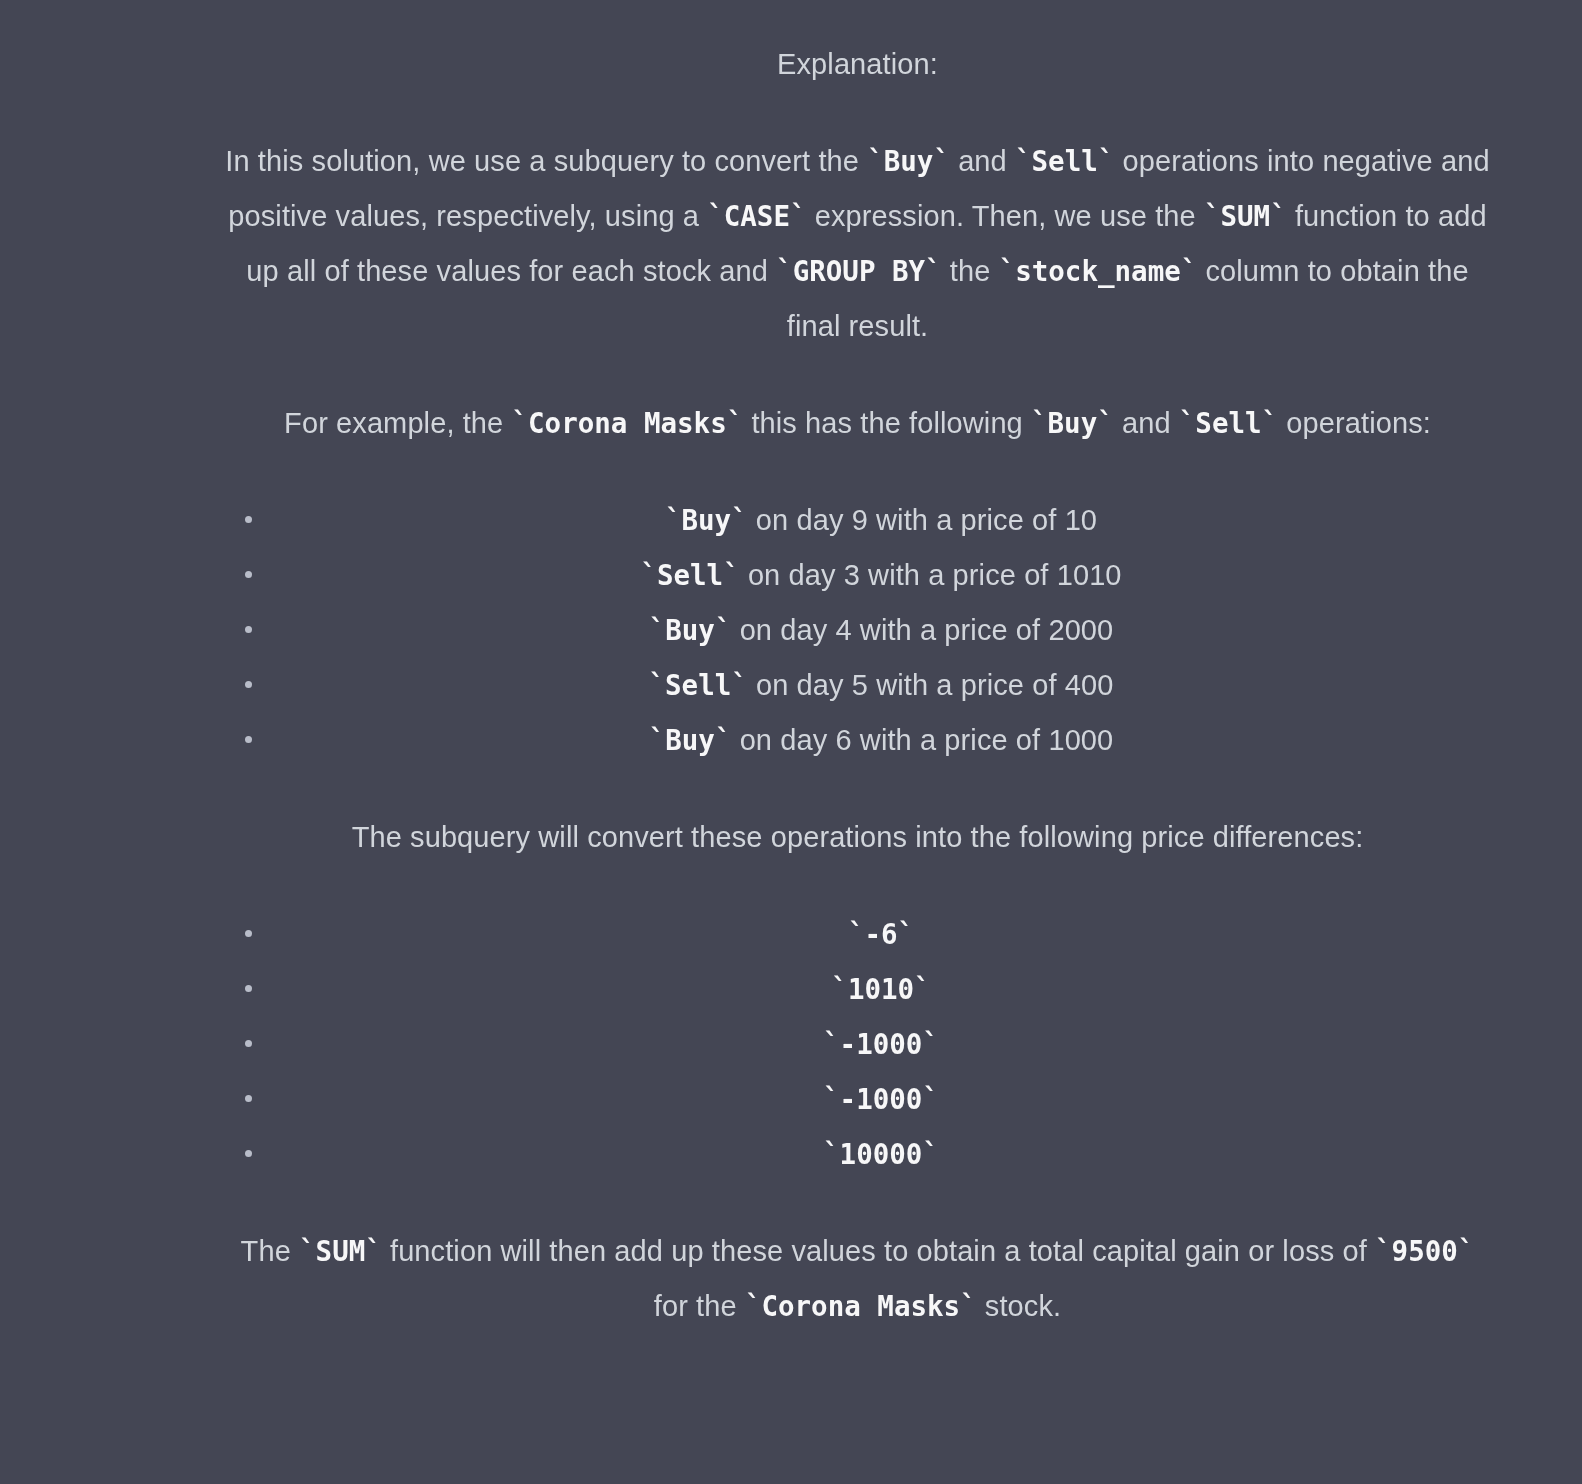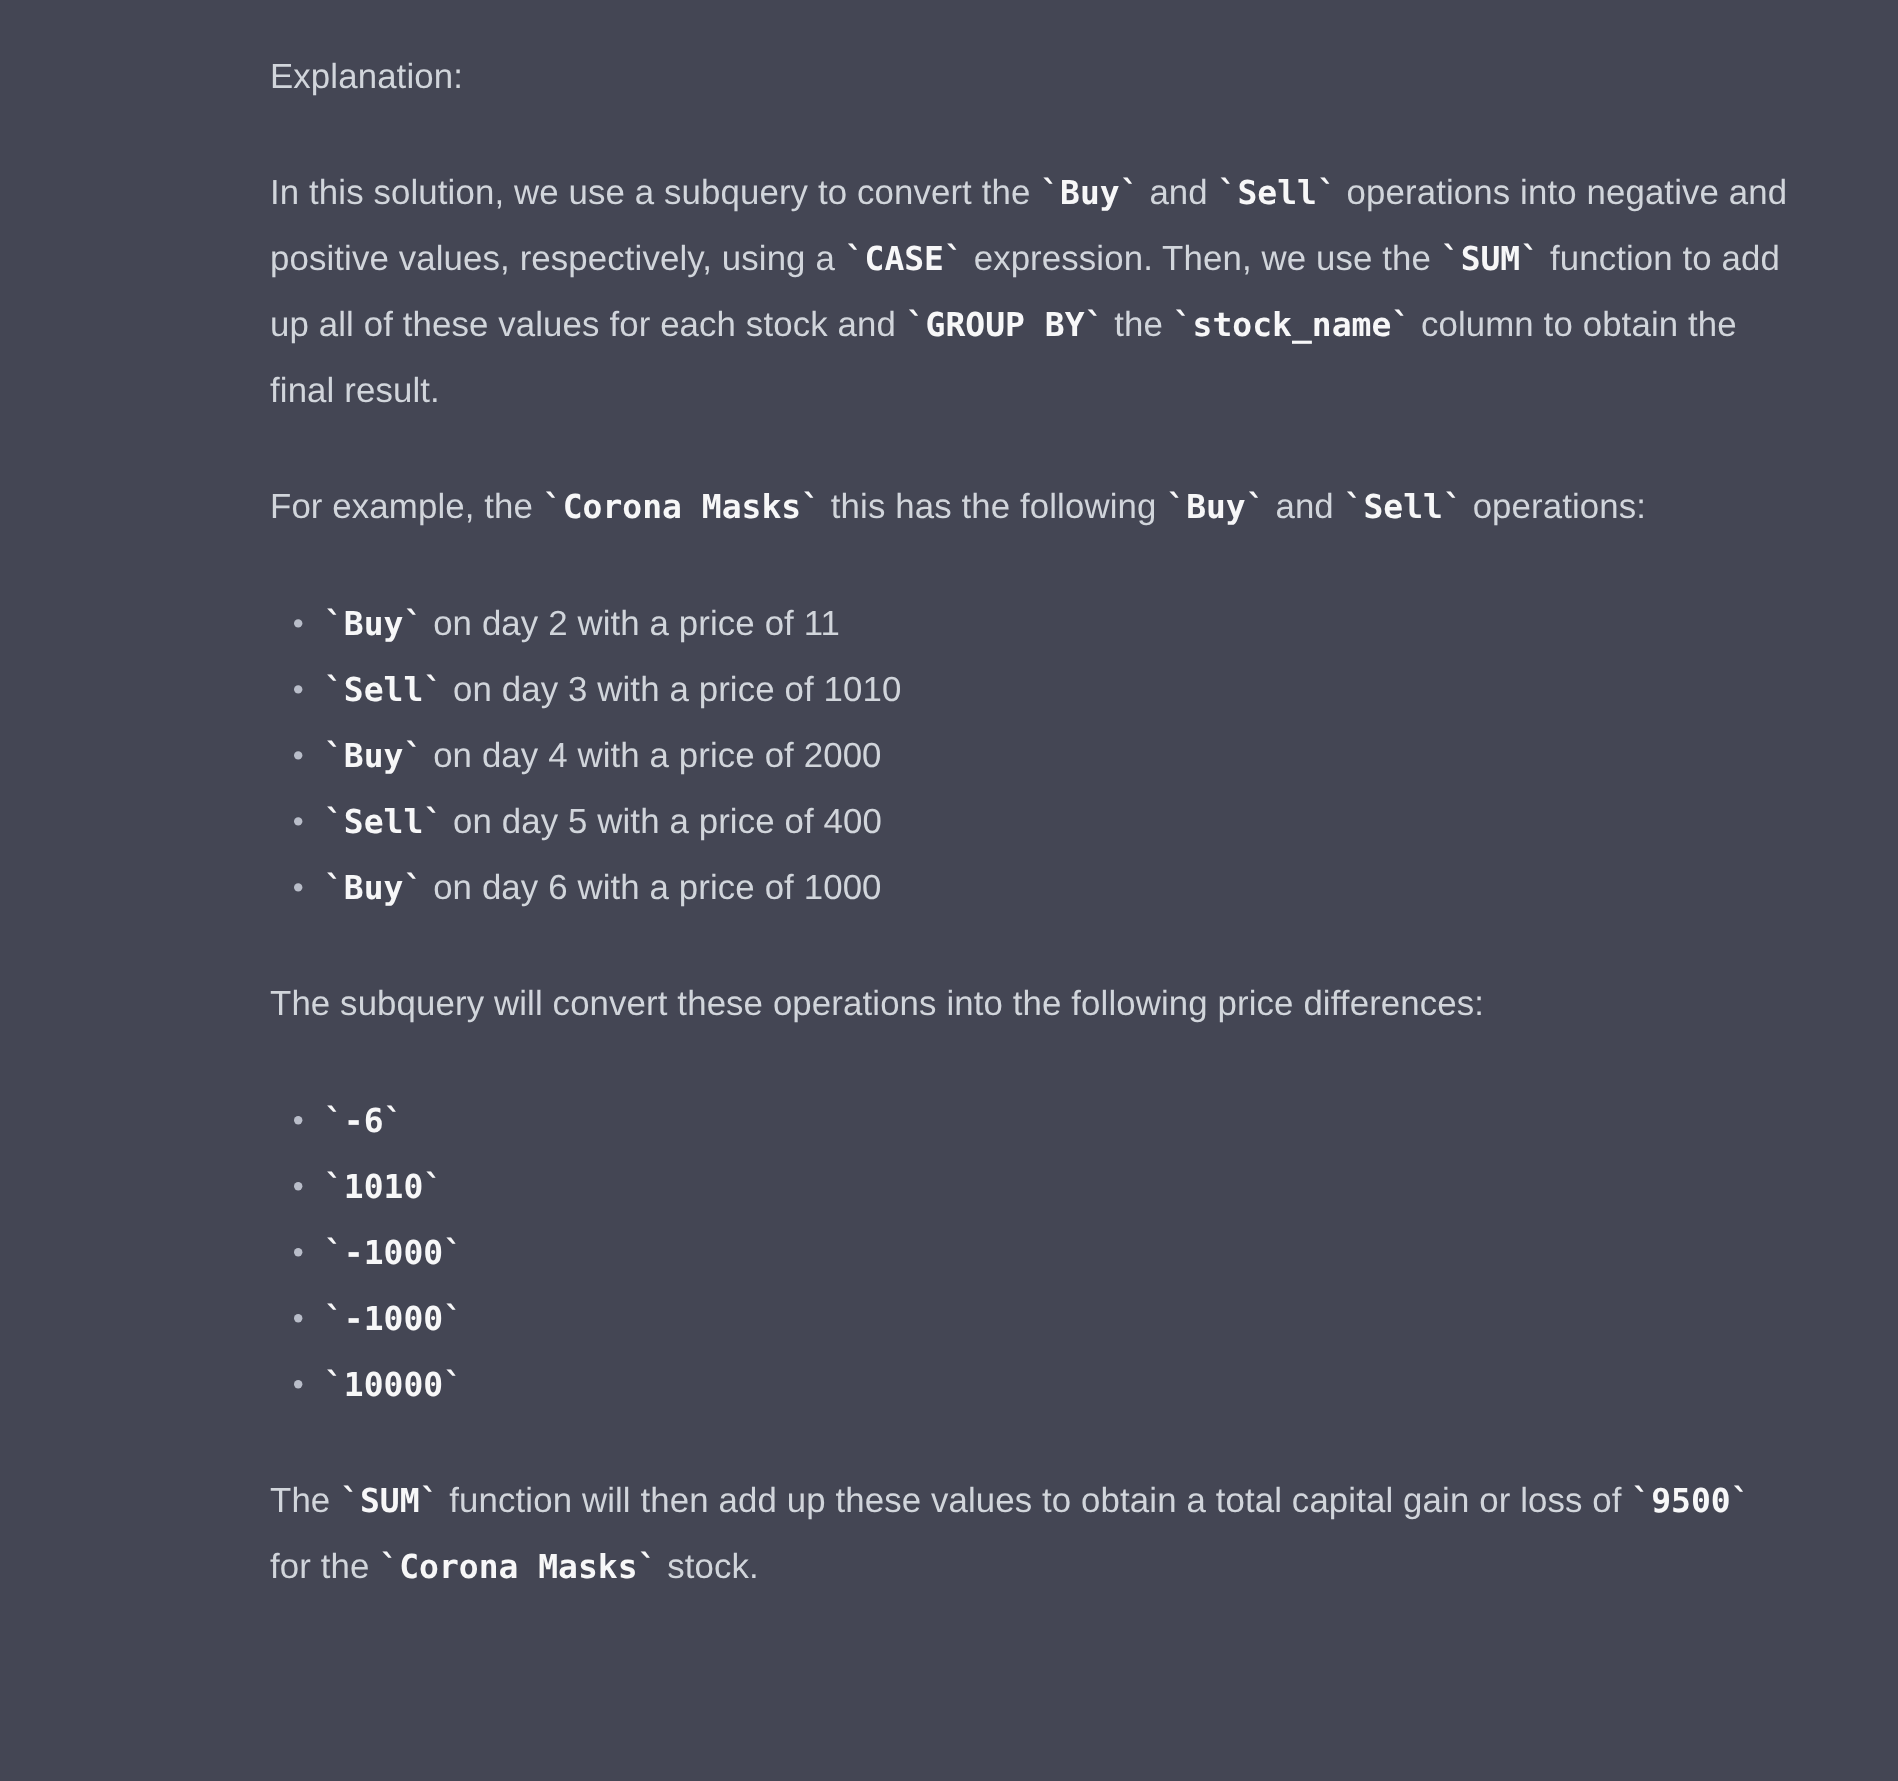--- a/index.html
+++ b/index.html
@@ -11,20 +11,21 @@
     height: 1484px;
     background: #444654;
     font-family: "Liberation Sans", sans-serif;
     overflow: hidden;
   }
   main {
     box-sizing: border-box;
     width: 1582px;
     height: 1484px;
     padding: 37px 90px 40px 225px;
+    text-align: center;
   }
   .block {
     max-width: 1265px;
     font-size: 29px;
     line-height: 55px;
     color: #d1d5db;
     margin: 0 0 42px 0;
     letter-spacing: 0.1px;
   }
   p.block:last-child { margin-bottom: 0; }
@@ -58,21 +59,21 @@
 <body>
 
 <main>
   <p class="block"><span class="run">Explanation:</span></p>
 
   <p class="block"><span class="run">In this solution, we use a subquery to convert the </span><span class="code">`Buy`</span><span class="run"> and </span><span class="code">`Sell`</span><span class="run"> operations into negative and positive values, respectively, using a </span><span class="code">`CASE`</span><span class="run"> expression. Then, we use the </span><span class="code">`SUM`</span><span class="run"> function to add up all of these values for each stock and </span><span class="code">`GROUP BY`</span><span class="run"> the </span><span class="code">`stock_name`</span><span class="run"> column to obtain the final result.</span></p>
 
   <p class="block"><span class="run">For example, the </span><span class="code">`Corona Masks`</span><span class="run"> this has the following </span><span class="code">`Buy`</span><span class="run"> and </span><span class="code">`Sell`</span><span class="run"> operations:</span></p>
 
   <ul class="block">
-      <li><span class="code">`Buy`</span><span class="run"> on day 2 with a price of 11</span></li>
+      <li><span class="code">`Buy`</span><span class="run"> on day 9 with a price of 10</span></li>
       <li><span class="code">`Sell`</span><span class="run"> on day 3 with a price of 1010</span></li>
       <li><span class="code">`Buy`</span><span class="run"> on day 4 with a price of 2000</span></li>
       <li><span class="code">`Sell`</span><span class="run"> on day 5 with a price of 400</span></li>
       <li><span class="code">`Buy`</span><span class="run"> on day 6 with a price of 1000</span></li>
     </ul>
 
   <p class="block"><span class="run">The subquery will convert these operations into the following price differences:</span></p>
 
   <ul class="block">
       <li><span class="code">`-6`</span></li>

